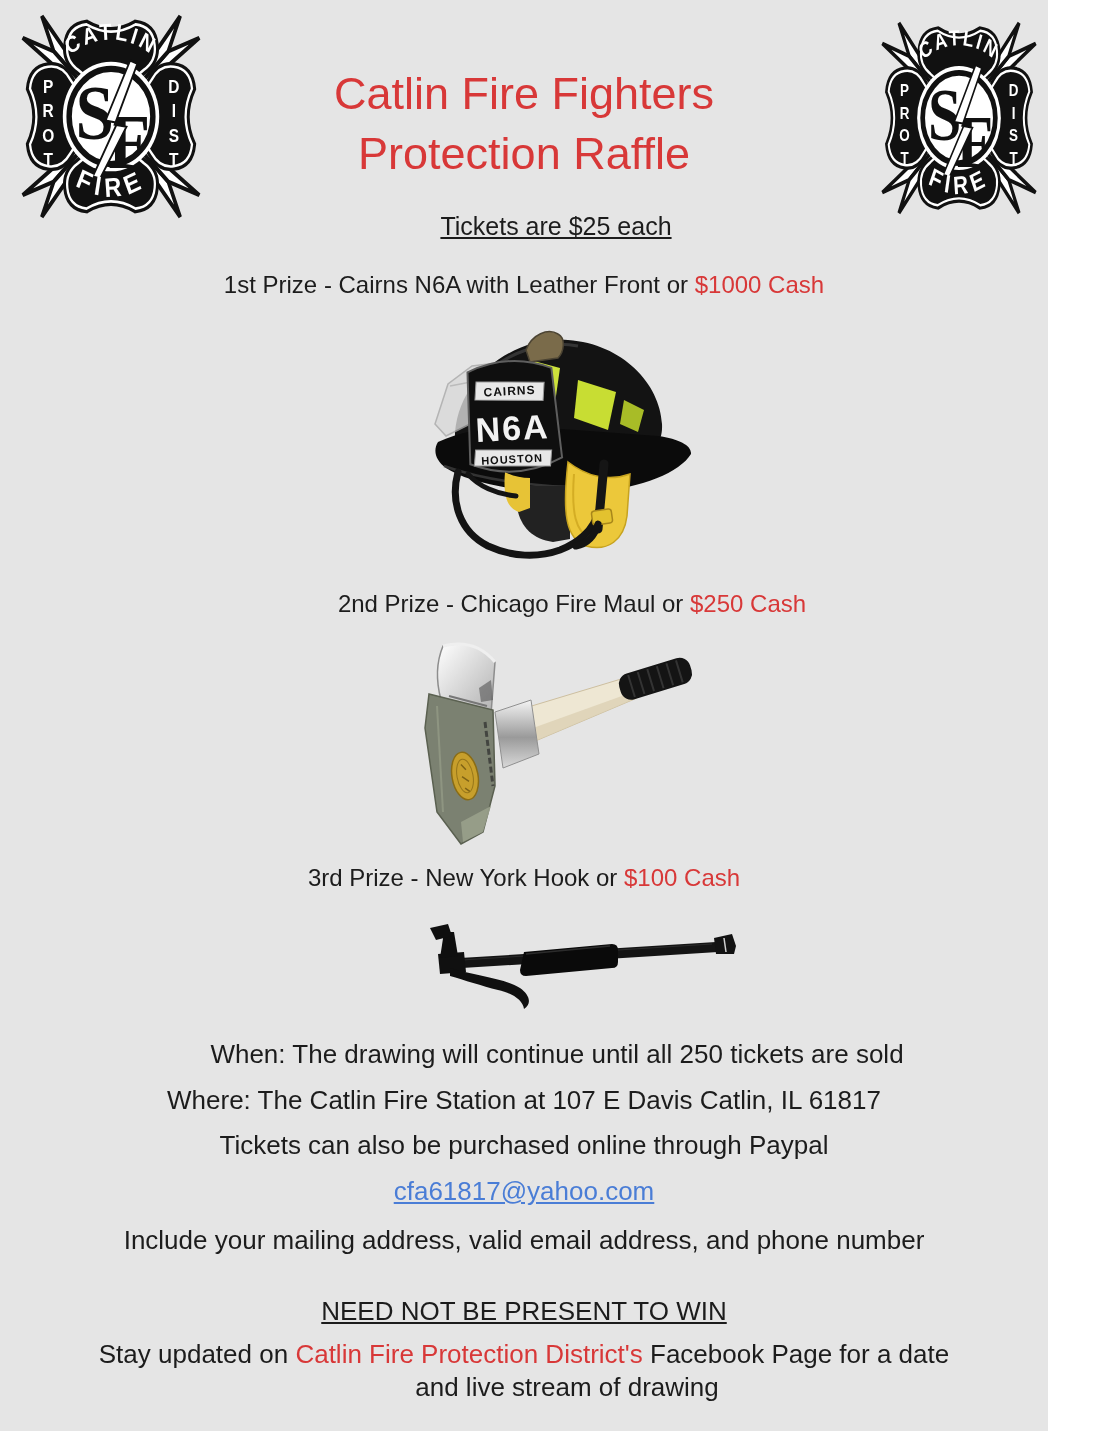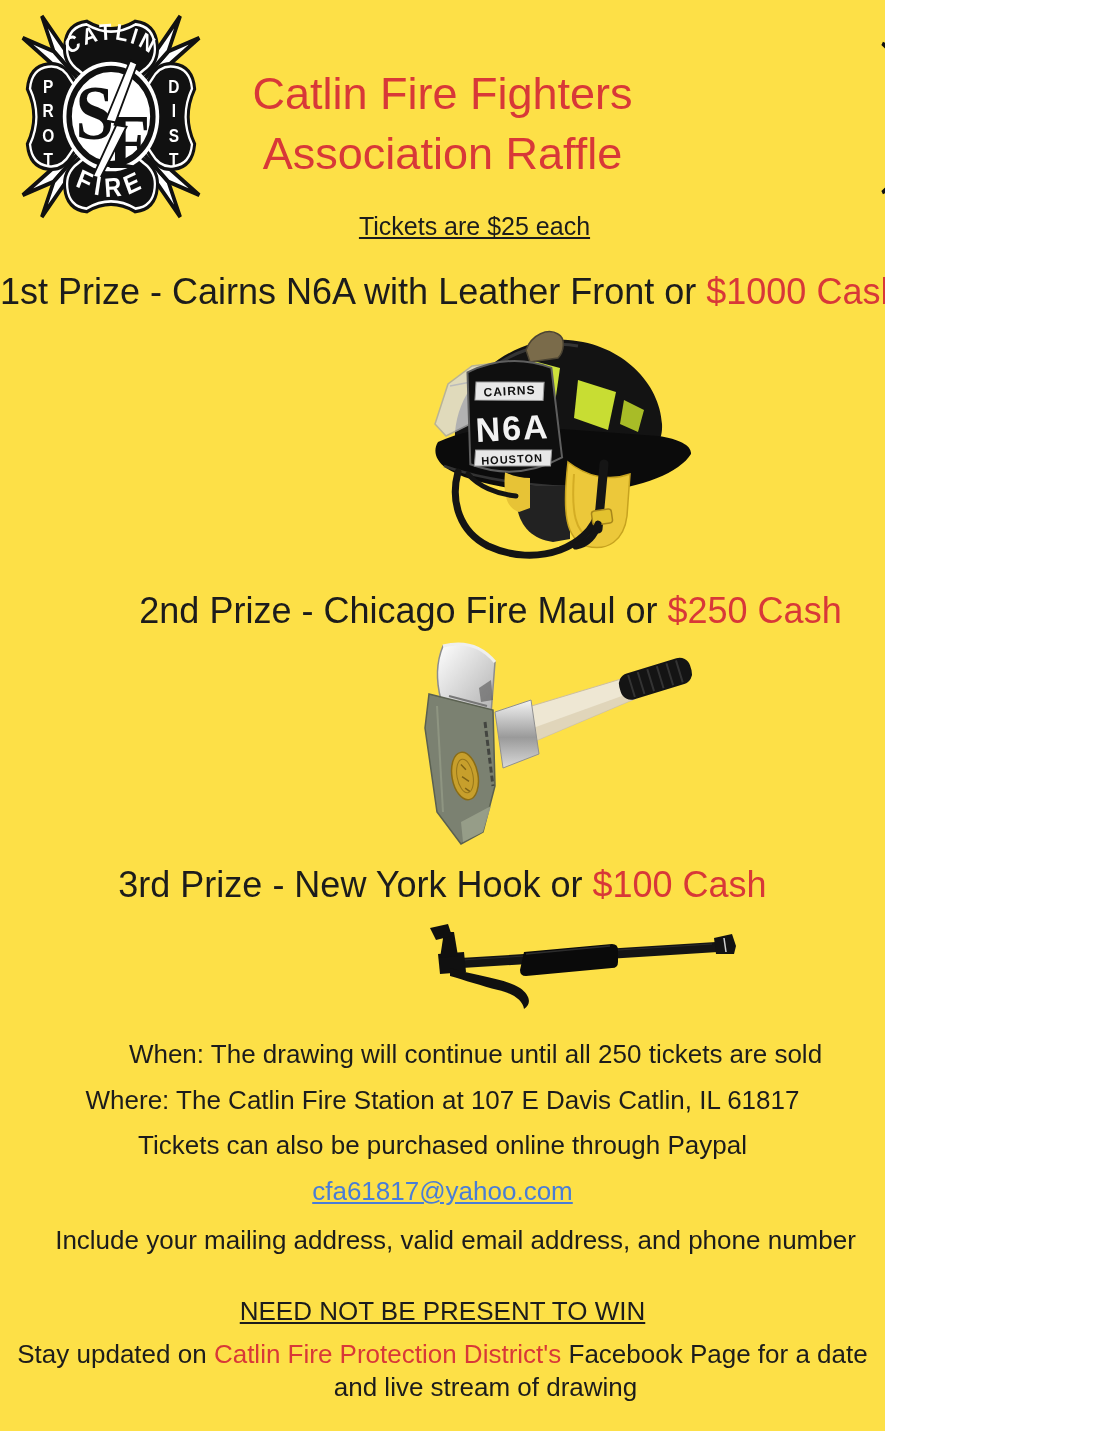--- a/index.html
+++ b/index.html
@@ -1,31 +1,31 @@
 <!DOCTYPE html>
 <html><head>
 <meta charset="utf-8">
 <style>
   html,body{margin:0;padding:0;background:#ffffff;}
   .page{
-    position:relative;width:885px;height:1431px;background:#fde047;
+    position:relative;width:1048px;height:1431px;background:#e5e5e5;
     font-family:"Liberation Sans",sans-serif;color:#1c1c1c;overflow:hidden;
   }
   .cline{position:absolute;left:0;width:100%;text-align:center;white-space:nowrap;}
   .title{top:64px;font-size:45px;line-height:1.33;color:#d83838;}
   .tickets{top:212px;font-size:25px;margin-left:32px;}
   .tickets .ul{text-decoration:underline;}
-  .prize{font-size:36px;}
+  .prize{font-size:24px;}
   .prize1{top:271px;} .prize2{top:590px;padding-left:48px;} .prize3{top:864px;}
   .red{color:#d83838;}
   .body-line{font-size:26px;}
   .when{top:1039px;padding-left:33px;} .where{top:1085px;} .paypal{top:1130px;}
   .emailrow{top:1176px;}
   .email-link{color:#4a7dd6;text-decoration:underline;cursor:pointer;}
-  .include{top:1225px;padding-left:13px;} .present{top:1296px;}
+  .include{top:1225px;} .present{top:1296px;}
   .present .ul{text-decoration:underline;}
   .stay{top:1339px;} .stream{top:1372px;margin-left:43px;}
   .abs{position:absolute;}
   svg text{font-family:"Liberation Sans",sans-serif;}
   svg .serif{font-family:"Liberation Serif",serif;}
   .vtxt{writing-mode:vertical-lr;text-orientation:upright;}
 </style>
 </head>
 <body>
 
@@ -83,21 +83,21 @@
   <svg class="abs" style="left:20px;top:13px" width="182" height="207" viewBox="0 0 200 200" preserveAspectRatio="none">
     <use href="#emblem" width="200" height="200"></use>
   </svg>
 
   <svg class="abs" style="left:880px;top:20px" width="158" height="196" viewBox="0 0 200 200" preserveAspectRatio="none">
     <use href="#emblem" width="200" height="200"></use>
   </svg>
 
   <div class="cline title">
     <div>Catlin Fire Fighters</div>
-    <div>Association Raffle</div>
+    <div>Protection Raffle</div>
   </div>
 
   <div class="cline tickets">
     <span class="ul">Tickets are $25 each</span>
   </div>
 
   <div class="cline prize prize1">
     <span>1st Prize - Cairns N6A with Leather Front or </span><span class="red">$1000 Cash</span>
   </div>
 

